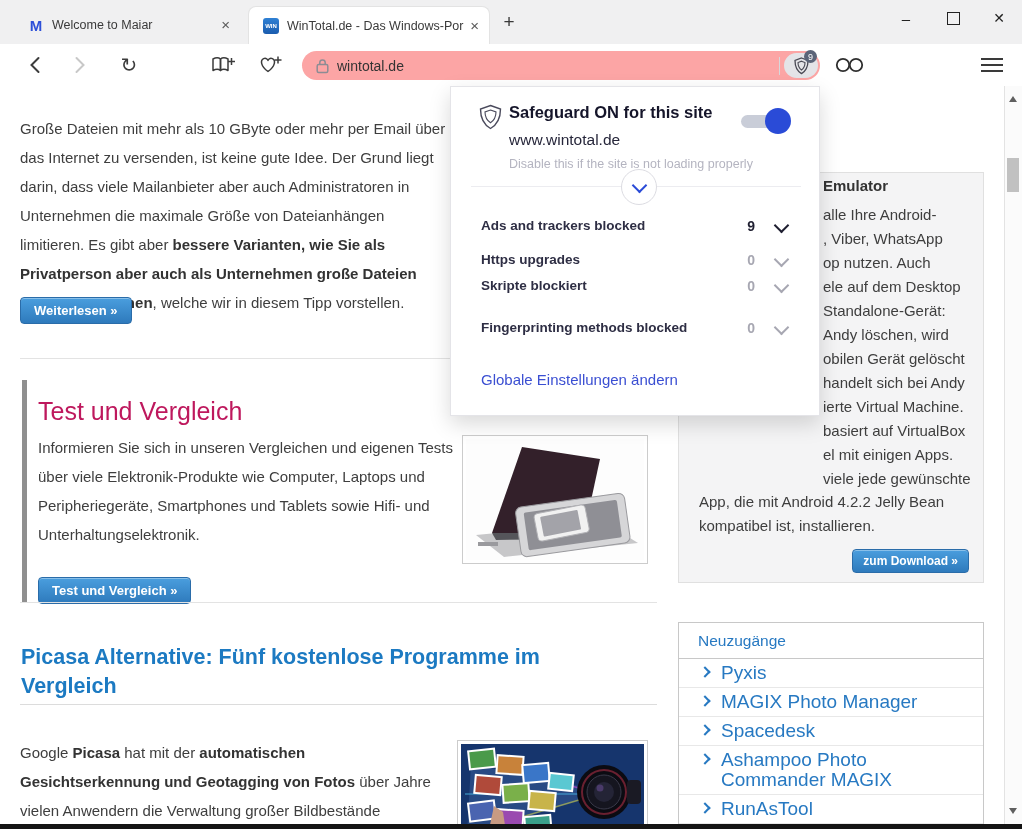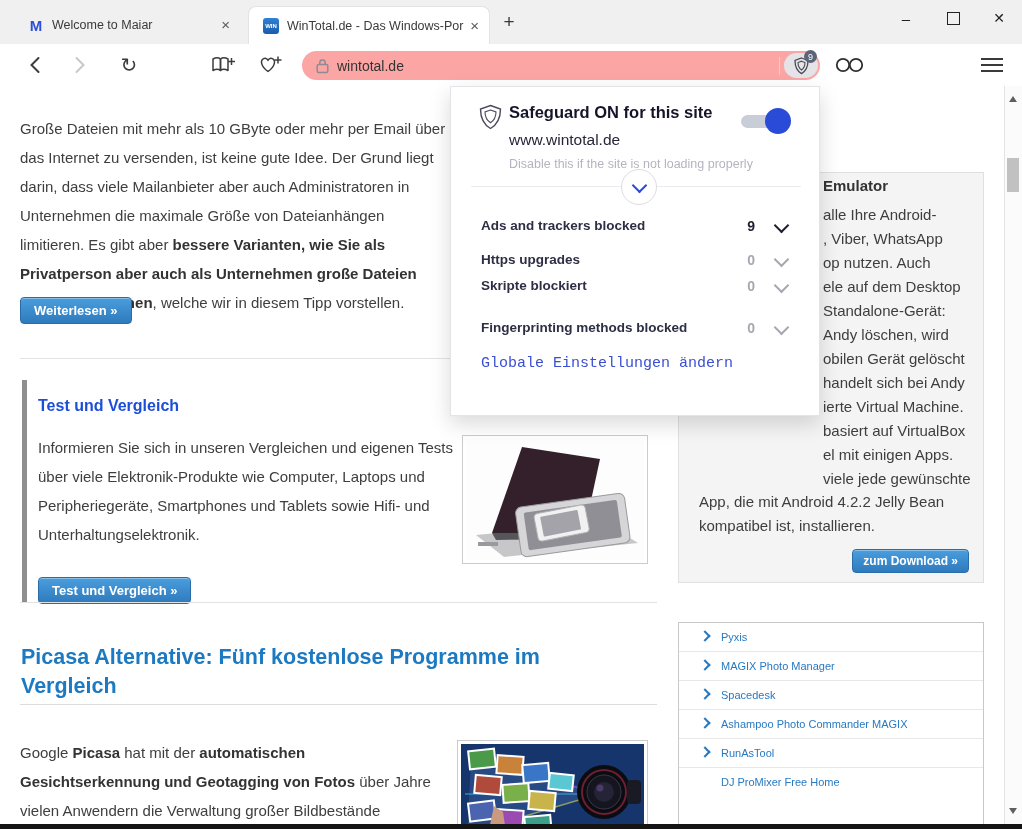--- a/index.html
+++ b/index.html
@@ -34,33 +34,33 @@
   .reload-glyph{font-size:20px;color:#3c3c3c;}
 
   
   .content{position:absolute;left:0;top:86px;width:1005px;height:743px;background:#fff;}
   .para{font-size:15px;line-height:29px;color:#3e3e3e;}
   .para b{color:#333;}
   .btn-blue{display:inline-block;background:linear-gradient(#4a9ede,#2e7abc);color:#fff;font-weight:bold;
             font-size:13px;padding:5px 13px;border:1px solid #2a6ca9;border-radius:4px;
             box-shadow:inset 0 1px 0 rgba(255,255,255,.35);}
   .hr{position:absolute;height:1px;background:#e3e3e3;}
-  .h2{font-size:16px;font-weight:bold;color:#1d4ed8;}
+  .h2{font-size:25px;font-weight:normal;color:#be185d;}
   .h1-blue{font-size:21.5px;font-weight:bold;color:#1c7ac2;line-height:29px;}
   .imgbox{position:absolute;background:#fff;border:1px solid #ccc;padding:3px;}
 
   
   .graybox{position:absolute;left:678px;top:86px;width:306px;height:411px;background:#f4f4f5;border:1px solid #e0e0e0;box-sizing:border-box;}
   .frag{position:absolute;left:144px;font-size:15px;line-height:24px;color:#3e3e3e;white-space:nowrap;}
   .fullline{position:absolute;left:20px;font-size:15px;color:#3e3e3e;white-space:nowrap;}
   .dl-btn{position:absolute;right:14px;top:376px;font-size:12px;padding:4px 10px;}
   .neubox{position:absolute;left:678px;top:536px;width:306px;height:300px;background:#fff;border:1px solid #c8c8c8;box-sizing:border-box;}
   .neuhead{padding:9px 19px 8px;font-size:15.5px;color:#2779c2;border-bottom:1px solid #c8c8c8;}
   .neulist{margin:0;padding:0;list-style:none;}
-  .neulist li{position:relative;padding:4px 10px 4px 42px;min-height:19px;line-height:20px;font-size:11px;}
+  .neulist li{position:relative;padding:4px 10px 4px 42px;min-height:19px;line-height:20px;font-size:19px;}
   .neulist li + li{border-top:1px solid #e8e8e8;}
   .neulist a{color:#2779c2;display:inline-block;max-width:225px;}
   .neu-chev{position:absolute;left:22px;top:9px;width:6px;height:6px;border-right:2.5px solid #2779c2;
             border-bottom:2.5px solid #2779c2;transform:rotate(-45deg);}
 
   
   .panel{position:absolute;left:450px;top:86px;width:370px;height:330px;background:#fff;z-index:50;
          border:1px solid #e4e4e8;box-sizing:border-box;box-shadow:0 8px 20px rgba(0,0,0,.15);color:#1e1e30;}
   .panel-title{font-size:16.5px;font-weight:bold;color:#15152a;}
   .panel-site{font-size:15.5px;color:#26263a;margin-top:4px;}
@@ -69,21 +69,21 @@
   .toggle-track{position:absolute;left:0;top:2px;width:44px;height:13px;border-radius:7px;background:#c9cdd8;}
   .toggle-knob{position:absolute;right:-4px;top:-5px;width:26px;height:26px;border-radius:50%;background:#2a4bd7;}
   .chev{display:inline-block;width:9px;height:9px;border-right:2px solid currentColor;border-bottom:2px solid currentColor;transform:rotate(45deg);}
   .circlebtn{position:absolute;left:170px;top:82px;width:34px;height:34px;border-radius:50%;background:#fff;
              border:1px solid #dcdce2;display:flex;align-items:center;justify-content:center;color:#2a4bd7;}
   .prow{position:absolute;left:30px;width:312px;height:20px;font-size:13.5px;color:#2e2e44;font-weight:bold;}
   .prow .pv{position:absolute;right:38px;top:0;font-size:14px;font-weight:bold;}
   .prow .pc{position:absolute;right:6px;top:2px;}
   .val-dark{color:#1e1e30;}
   .val-gray{color:#a7a7b2;}
-  .plink{position:absolute;left:30px;top:268px;font-size:15px;color:#3b4fd2;font-family:Liberation Mono, monospace;}
+  .plink{position:absolute;left:30px;top:284px;font-size:15px;color:#3b4fd2;}
 
   
   .sbar{position:absolute;right:0;top:86px;width:17px;height:738px;background:#fbfbfb;border-left:1px solid #e3e3e3;}
   .tri-up{width:0;height:0;border-left:4px solid transparent;border-right:4px solid transparent;border-bottom:6px solid #5f5f5f;
           position:absolute;left:4px;top:10px;}
   .tri-dn{width:0;height:0;border-left:4px solid transparent;border-right:4px solid transparent;border-top:6px solid #5f5f5f;
           position:absolute;left:4px;bottom:10px;}
   .sthumb{position:absolute;left:2px;top:72px;width:12px;height:34px;background:#c1c1c1;}
 
   .botbar{position:absolute;left:0;bottom:0;width:1022px;height:5px;background:#141414;z-index:80;}
@@ -258,20 +258,21 @@
       <div class="frag" style="top:222px;">ierte Virtual Machine.</div>
       <div class="frag" style="top:246px;">basiert auf VirtualBox</div>
       <div class="frag" style="top:270px;">el mit einigen Apps.</div>
       <div class="frag" style="top:294px;">viele jede gewünschte</div>
       <div class="fullline" style="top:320px;">App, die mit Android 4.2.2 Jelly Bean</div>
       <div class="fullline" style="top:344px;">kompatibel ist, installieren.</div>
       <a class="btn-blue dl-btn">zum Download »</a>
     </div>
 
     <div class="neubox">
+      <div class="neuhead">Neuzugänge</div>
       <ul class="neulist">
         <li><span class="neu-chev"></span><a>Pyxis</a></li>
         <li><span class="neu-chev"></span><a>MAGIX Photo Manager</a></li>
         <li><span class="neu-chev"></span><a>Spacedesk</a></li>
         <li><span class="neu-chev"></span><a>Ashampoo Photo Commander MAGIX</a></li>
         <li><span class="neu-chev"></span><a>RunAsTool</a></li>
         <li><a>DJ ProMixer Free Home</a></li>
 
       </ul>
     </div>

